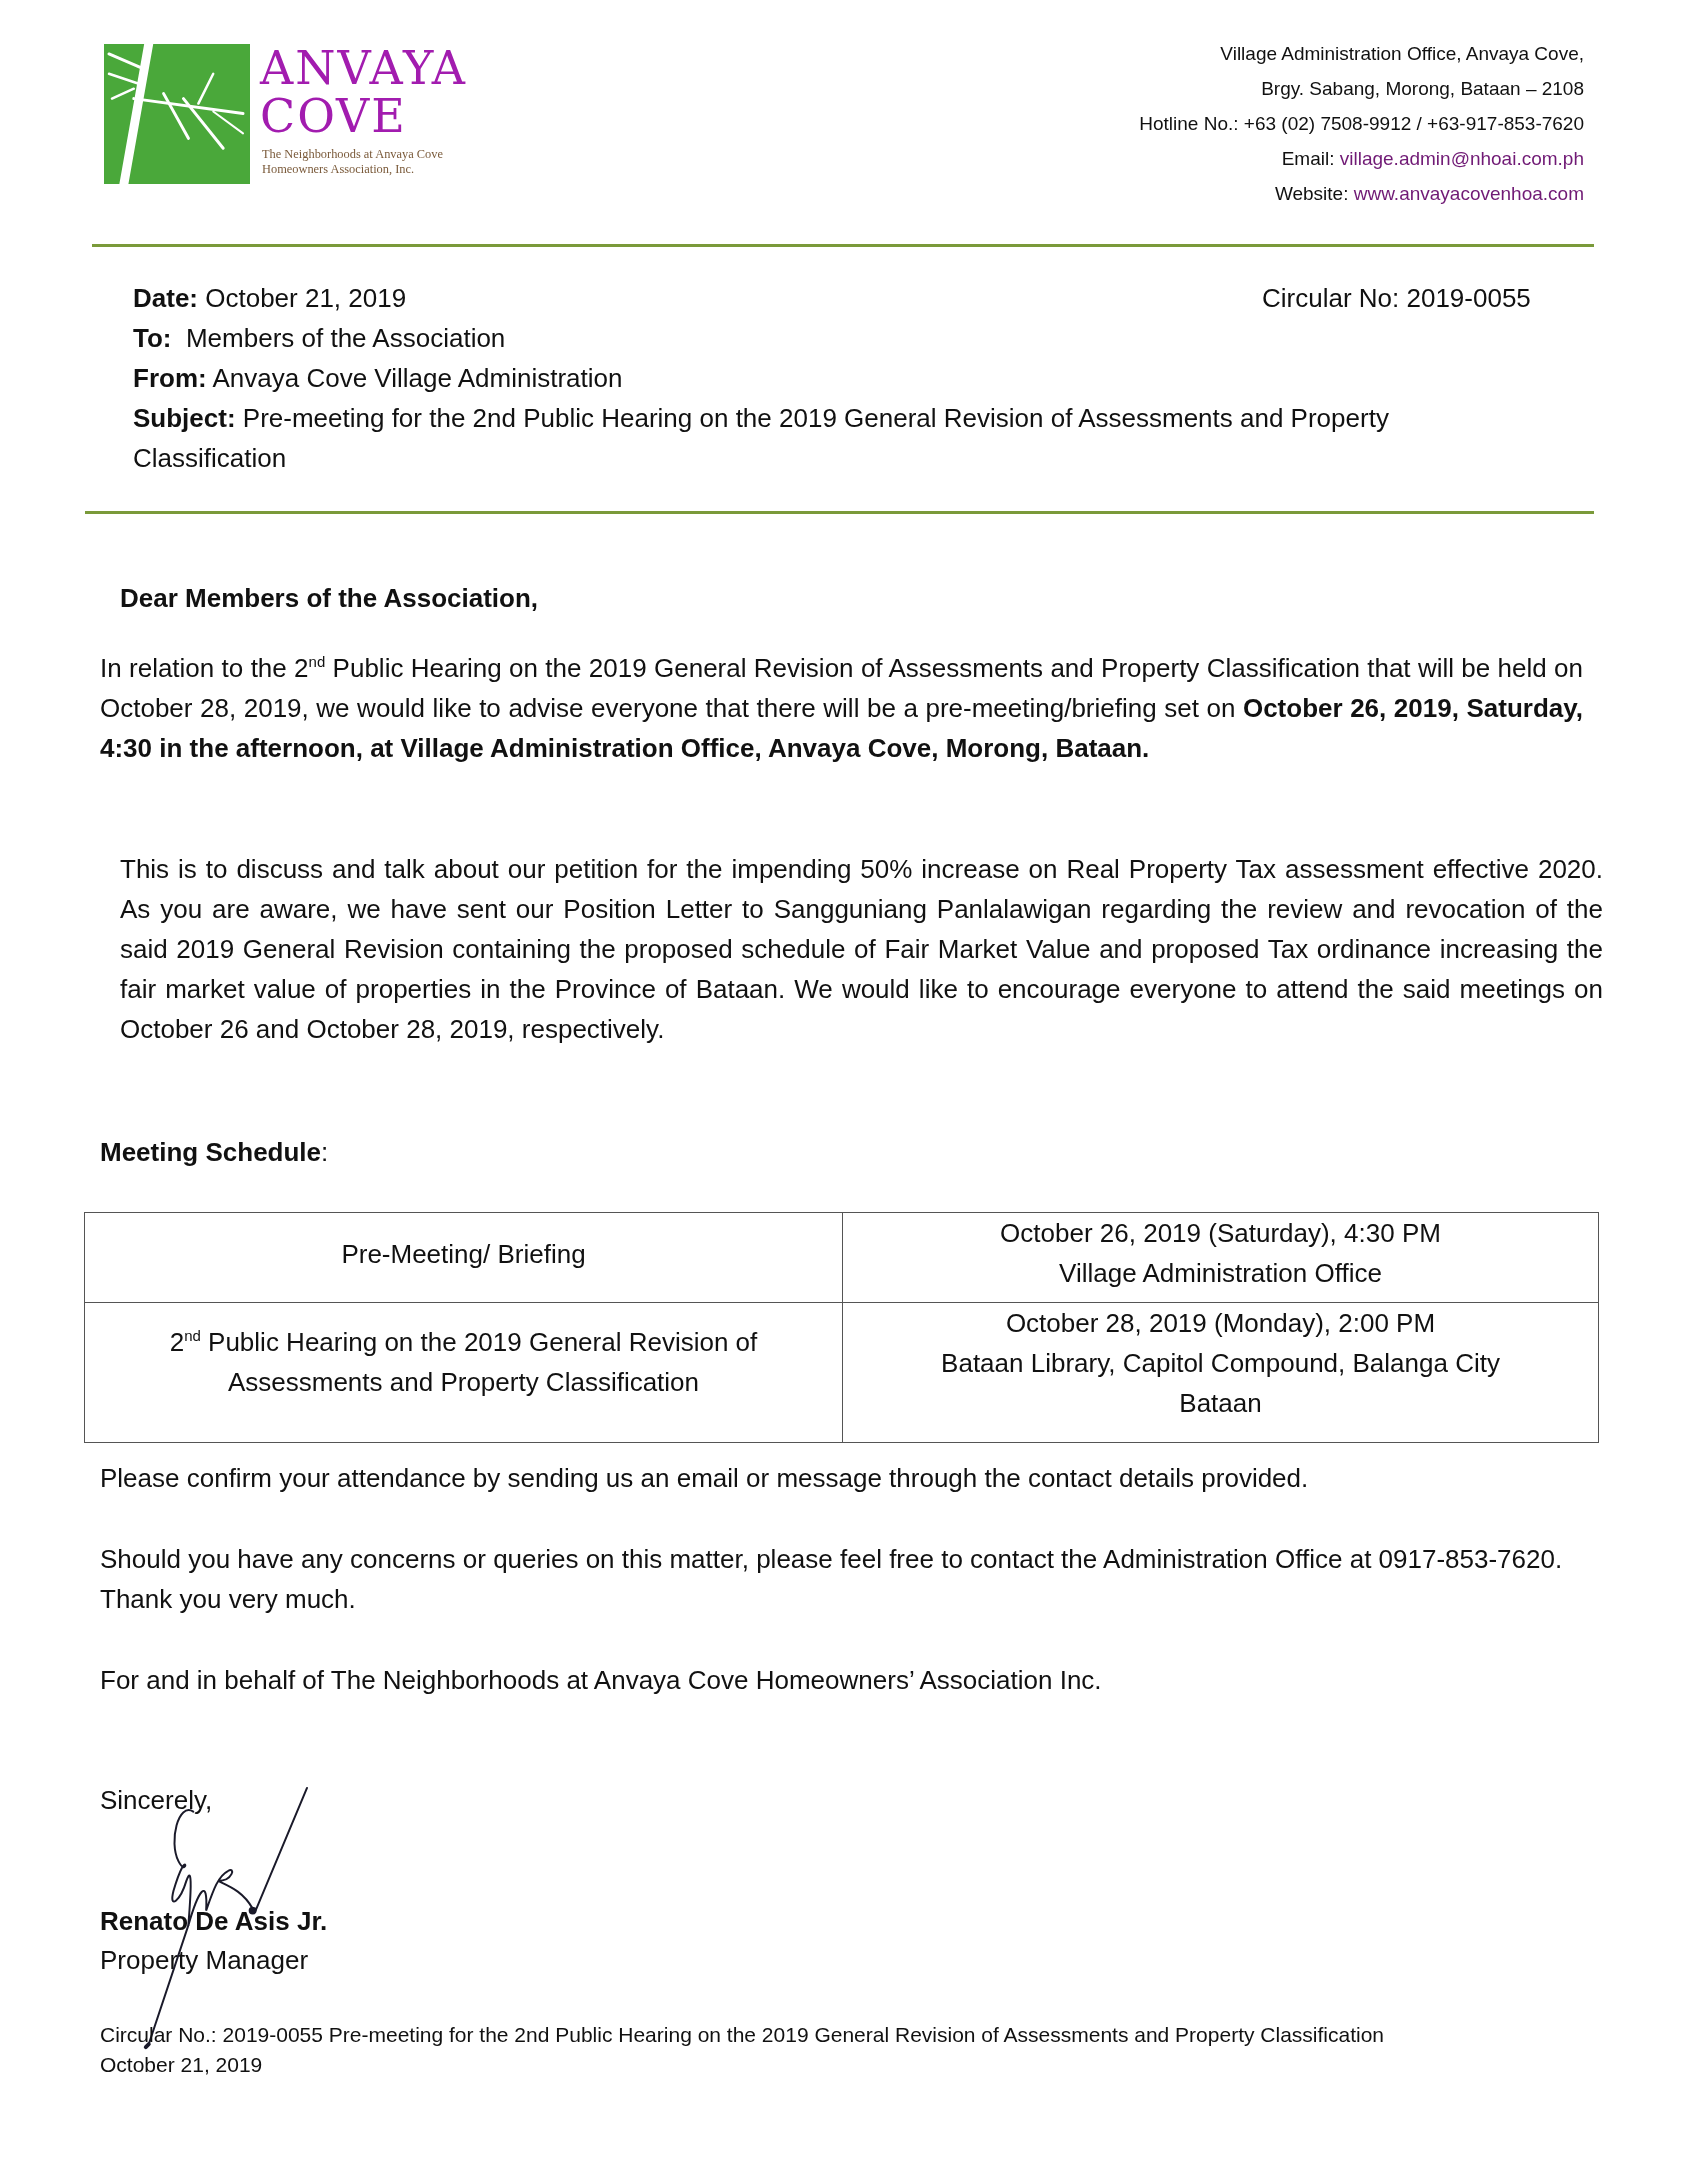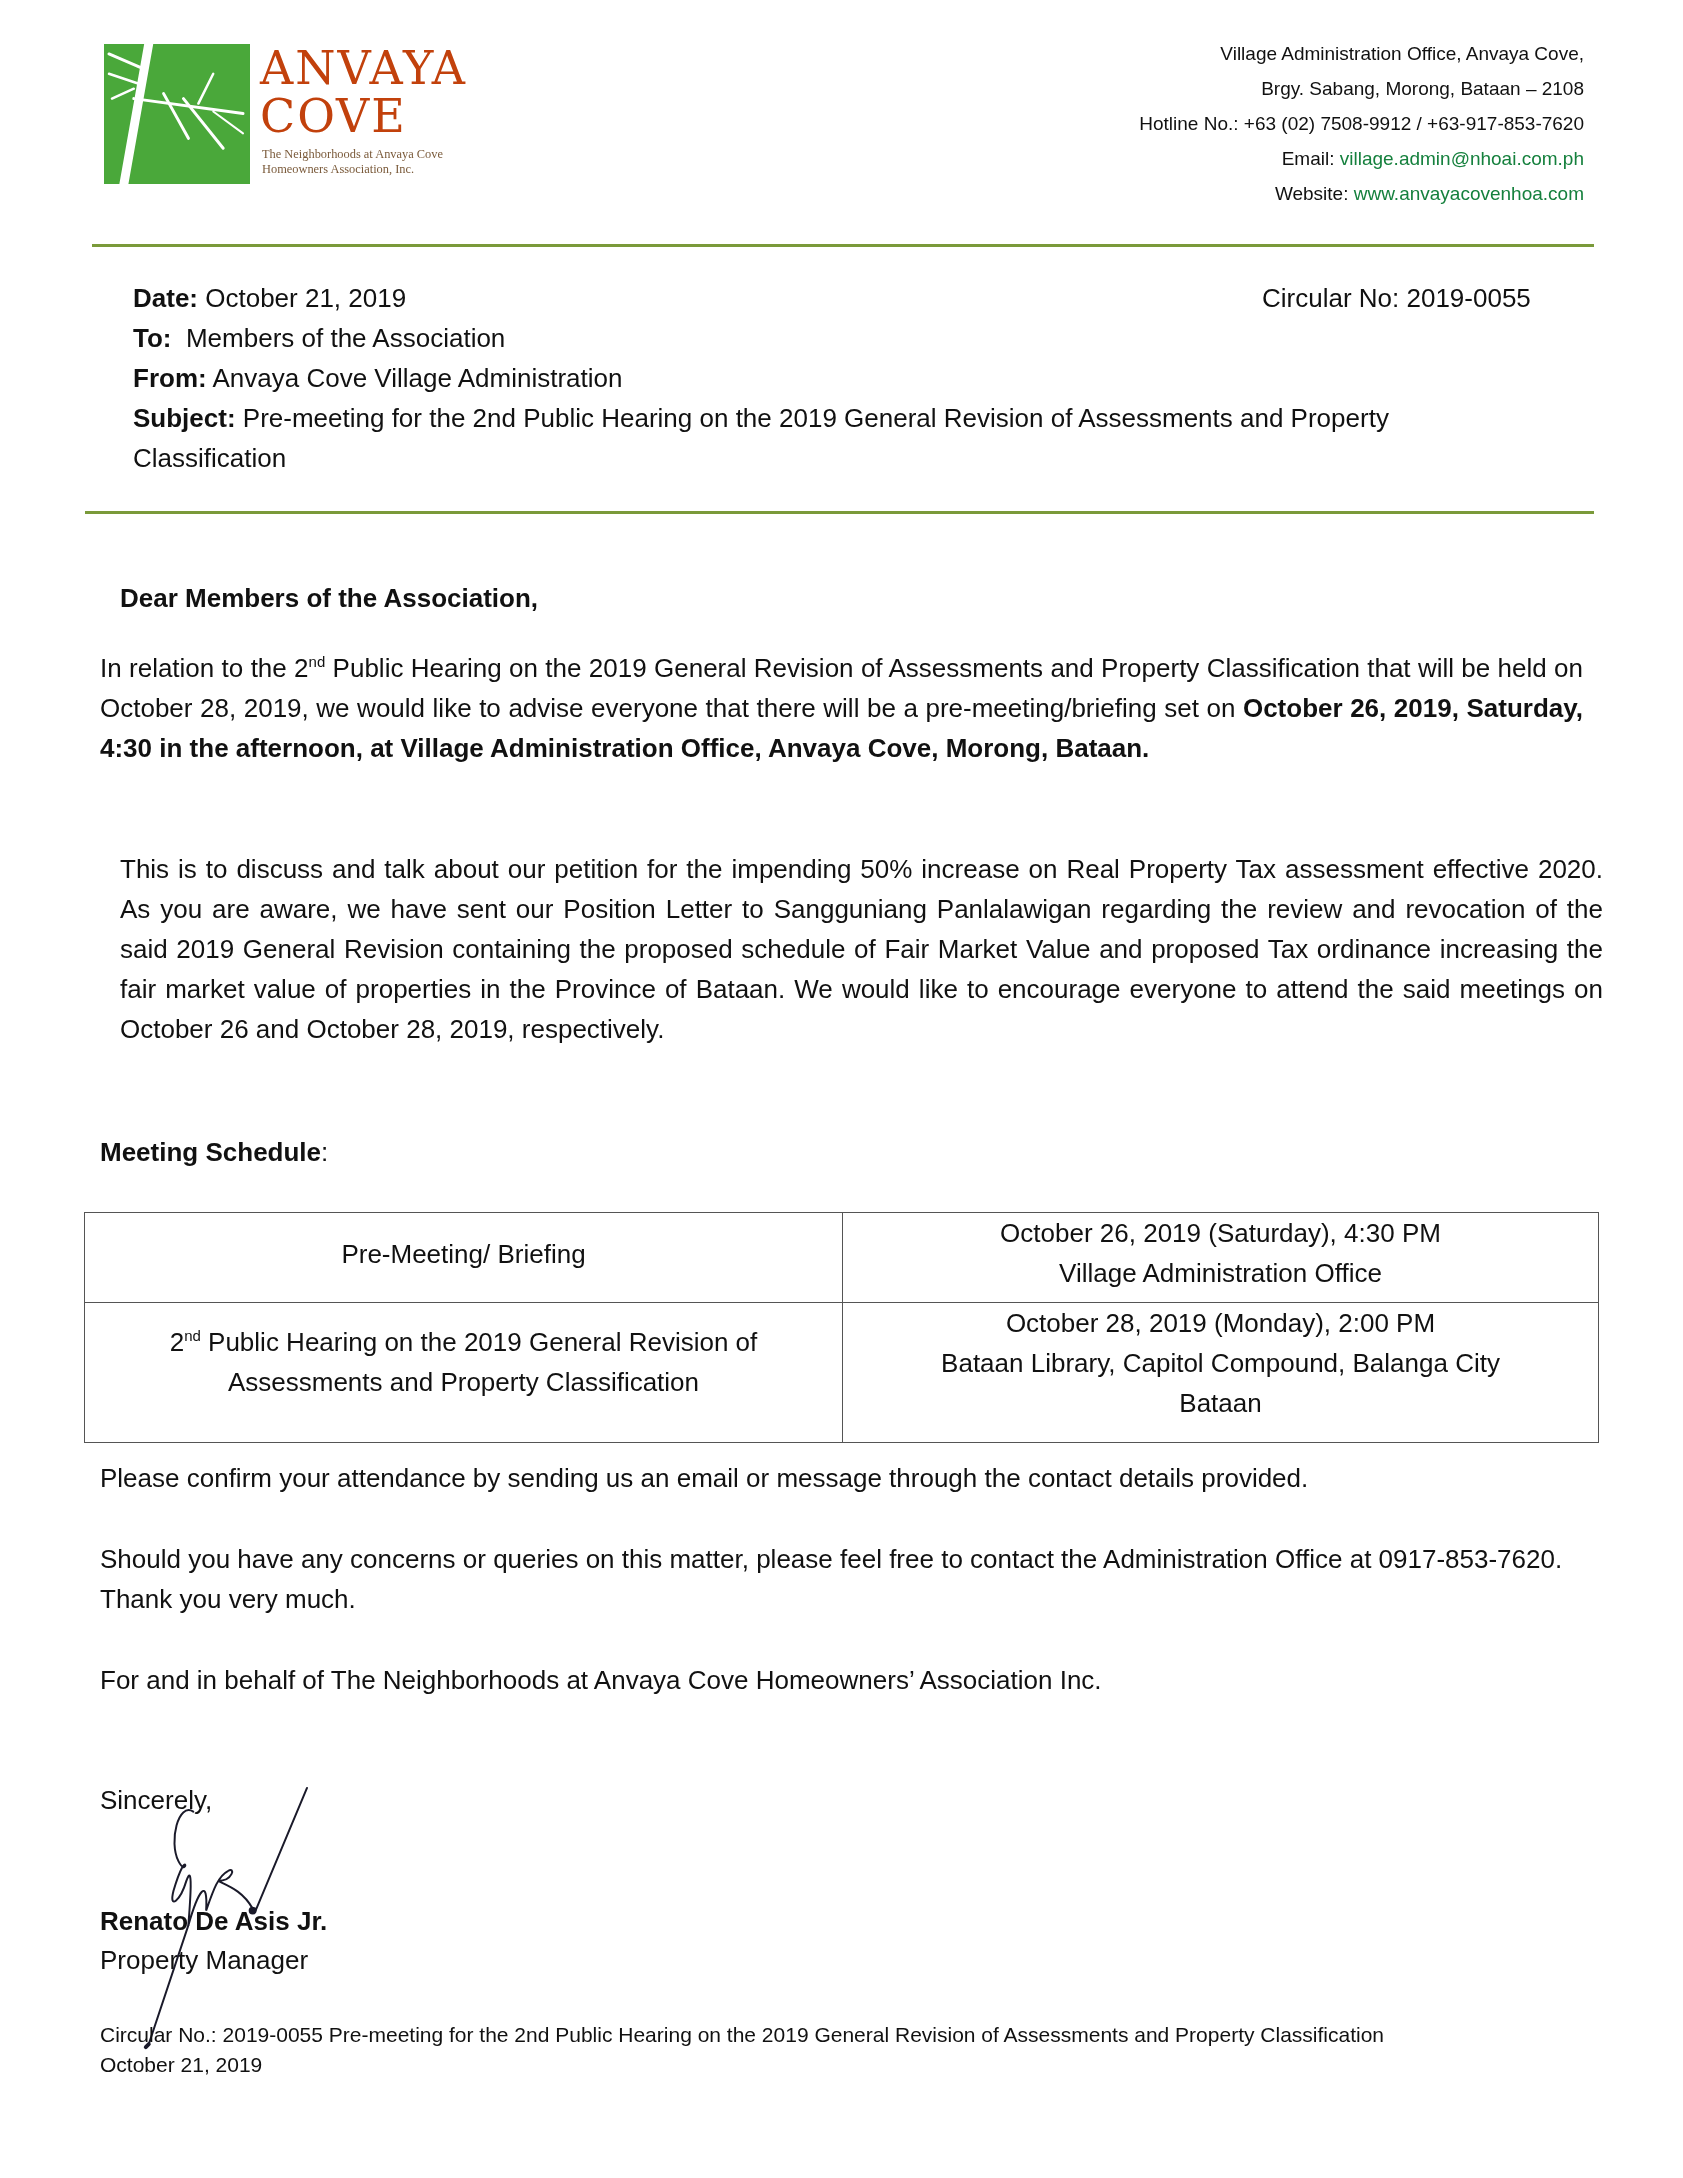--- a/index.html
+++ b/index.html
@@ -4,29 +4,29 @@
 <style>
   html, body { margin: 0; padding: 0; background: #ffffff; }
   body { width: 1683px; height: 2178px; position: relative; overflow: hidden;
          font-family: "Liberation Sans", sans-serif; color: #111111; }
   .abs { position: absolute; }
   .txt { font-size: 26px; line-height: 40px; white-space: nowrap; }
   .b { font-weight: bold; }
 
   
   #logo-box { left: 104px; top: 44px; width: 146px; height: 140px; background: #4aa83a; }
-  #logo-title { left: 260px; top: 44px; color: #c2410c; font-family: "DejaVu Serif", serif;
+  #logo-title { left: 260px; top: 44px; color: #a21caf; font-family: "DejaVu Serif", serif;
                 font-size: 46px; line-height: 48px; letter-spacing: 2px; }
   #logo-title .line2 { display:block; }
   #logo-sub { left: 262px; top: 147px; color: #7a5a3a; font-family: Liberation Serif, serif;
               font-size: 12.4px; line-height: 15px; }
 
   
   #address { right: 99px; top: 36px; text-align: right; font-size: 19px; line-height: 35px; }
-  #address .link { color: #15803d; }
+  #address .link { color: #701a75; }
 
   .rule { height: 3px; background: #7a9a3a; }
   #rule-top { left: 92px; top: 244px; width: 1502px; }
   #rule-mid { left: 85px; top: 511px; width: 1509px; }
 
   
   #meta { left: 100px; top: 278px; width: 1485px; margin-left: 33px; }
   #circular { left: 1262px; top: 278px; }
 
   #salutation { left: 100px; top: 578px; margin-left: 20px; }

